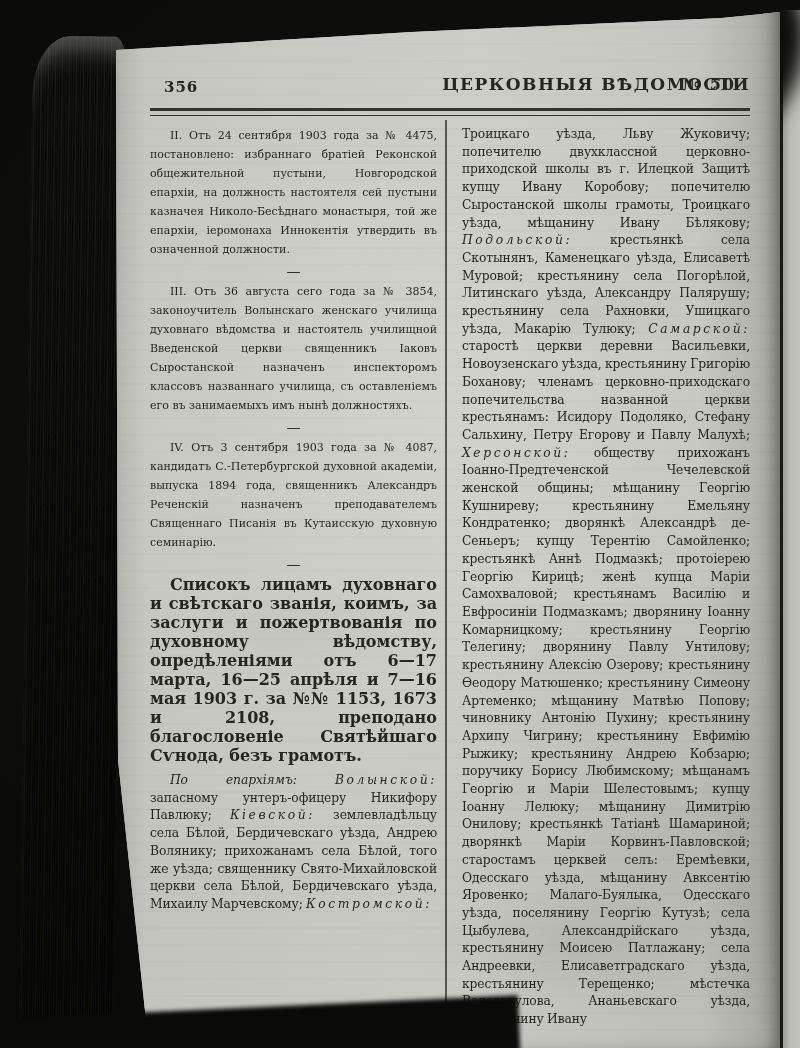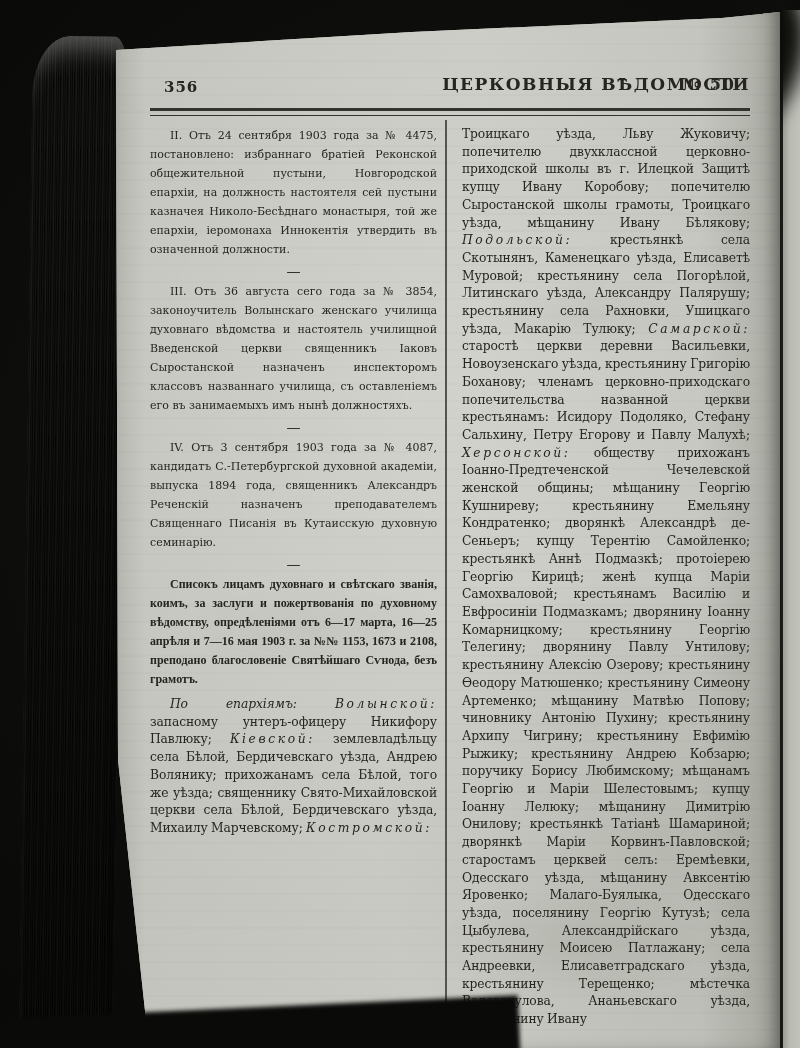--- a/index.html
+++ b/index.html
@@ -48,21 +48,21 @@
   .hdr-issue{position:absolute;right:44px;top:75px;font-size:16px;font-weight:bold;letter-spacing:2px;}
   .head-rule{position:absolute;left:38px;top:108px;width:600px;height:4px;
       border-top:3px solid #33322c;border-bottom:1px solid #33322c;}
   .col-divider{position:absolute;left:333px;top:120px;width:1.5px;height:892px;background:#56554d;}
   
   .columns{position:absolute;left:38px;top:126px;width:600px;display:flex;gap:25px;}
   .col{width:287px;}
   .col.right-col{width:288px;}
   p{margin:0;text-align:justify;}
   .txt-main{font-size:11px;line-height:19px;}
-  .txt-head{font-size:12px;line-height:19px;font-weight:bold;font-family:Liberation Serif, serif;}
+  .txt-head{font-size:16px;line-height:19px;font-weight:bold;}
   .txt-small{font-size:12.3px;line-height:17.7px;letter-spacing:-.1px;word-spacing:-.5px;}
   .indent{text-indent:20px;}
   .dash-divider{text-align:center;line-height:14px;margin:5px 0 4px 0;font-size:14px;color:#2c2b26;}
   .st-b{font-weight:normal;}
   .st-i{font-style:italic;}
   .st-sp{letter-spacing:2.6px;font-style:italic;}
 </style>
 </head>
 <body>
 

